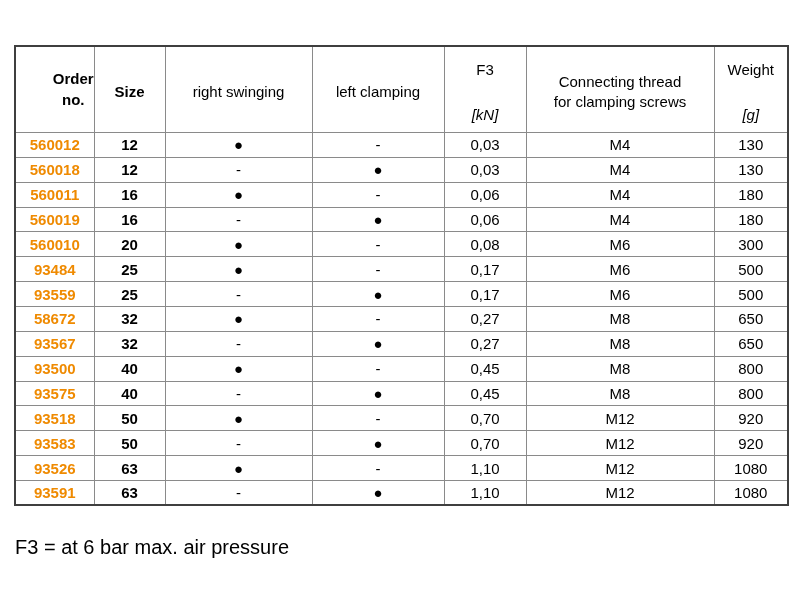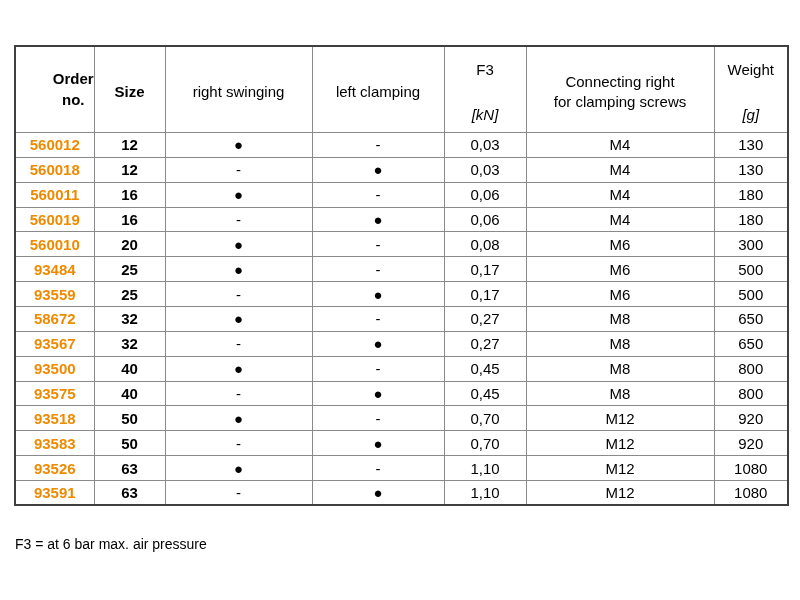--- a/index.html
+++ b/index.html
@@ -52,21 +52,21 @@
     padding: 0 2px;
   }
   td.col-order  { color: #ef8a00; font-weight: bold; }
   td.col-size   { font-weight: bold; margin-top: 38px; }
   td.col-swing  { font-size: 15px; }
   td.col-f3, td.col-thread, td.col-weight { font-weight: normal; }
 
   .footnote {
     position: absolute;
     left: 15px; top: 536px;
-    font-size: 14px;
+    font-size: 20px;
     color: #000000;
   }
 </style>
 </head>
 <body>
 
 <div class="page">
 
   <table class="spec-table">
     <colgroup>
@@ -102,21 +102,21 @@
           </div>
         </th>
         <th>
           <div class="hcell align-split">
             <span class="h-label">F3</span>
             <span class="h-unit">[kN]</span>
           </div>
         </th>
         <th>
           <div class="hcell align-top">
-            <span class="h-label">Connecting right
+            <span class="h-label">Connecting thread
 for clamping screws</span>
           </div>
         </th>
         <th>
           <div class="hcell align-split">
             <span class="h-label">Weight</span>
             <span class="h-unit">[g]</span>
           </div>
         </th>
       </tr>

